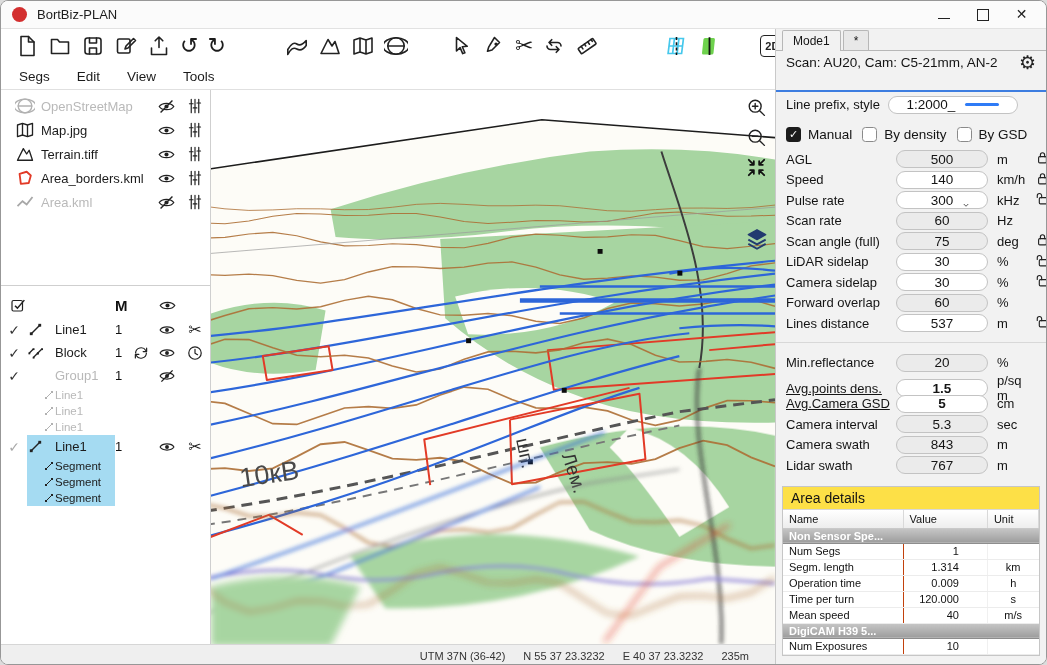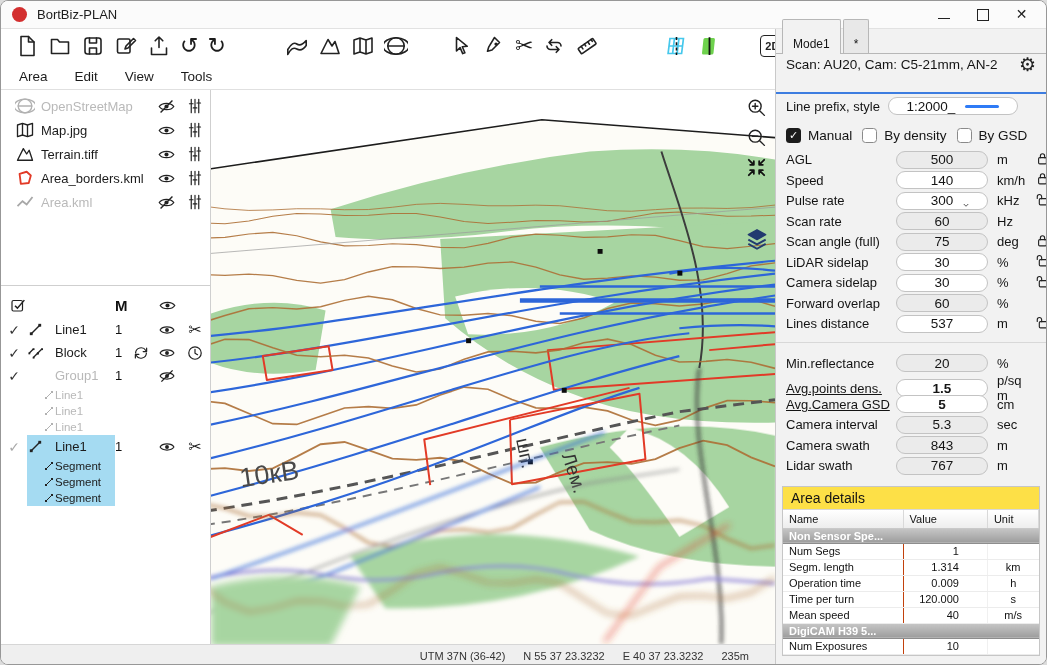--- a/index.html
+++ b/index.html
@@ -56,21 +56,21 @@
   .map-fit{position:absolute;top:66px;right:7px;}
   .map-stack{position:absolute;top:136px;right:5px;}
   
   .statusbar{height:21px;background:#efefef;border-top:1px solid #d6d6d6;display:flex;align-items:center;
              justify-content:flex-end;padding-right:26px;gap:18px;}
   .statusbar span{font-size:11px;color:#333;}
   
   .right-panel{width:271px;border-left:1px solid #c9c9c9;background:#f2f2f2;box-sizing:border-box;
                display:flex;flex-direction:column;font-size:13px;color:#141414;}
   .tabs{display:flex;align-items:flex-end;height:24px;border-bottom:1px solid #b7b7b7;padding-left:6px;}
-  .tab{border:1px solid #b7b7b7;border-bottom:none;background:#e8e8e8;font-size:12px;padding:17px 10px 2px;
+  .tab{border:1px solid #b7b7b7;border-bottom:none;background:#e8e8e8;font-size:12px;padding:3px 10px 2px;
        margin-right:2px;border-radius:2px 2px 0 0;position:relative;}
   .tab.active{background:#f2f2f2;margin-bottom:-1px;padding-bottom:3px;}
   .scanrow{display:flex;align-items:center;justify-content:space-between;height:26px;padding:0 10px 16px 10px;
            border-bottom:2px solid #3d7de0;}
   .scanrow .txt{font-size:13.5px;}
   .scanrow .gear{font-size:19px;line-height:19px;color:#222;}
   .prefixrow{display:flex;align-items:center;height:30px;padding-left:10px;gap:8px;}
   .pill{border:1px solid #c3c3c3;border-radius:10px;height:18px;display:flex;align-items:center;
         justify-content:center;font-size:13.5px;background:#fff;box-sizing:border-box;}
   .pill.gray{background:#ebebeb;}
@@ -259,21 +259,21 @@
               <span class="btn-2d">2D</span>
             </div>
             <div class="tbi">
               <span style="display: inline-flex; align-items: center; justify-content: center;"></span>
             </div>
             <div class="tbi gap5">
               <span style="display: inline-flex; align-items: center; justify-content: center; font-size: 22px; color: rgb(28, 28, 28); line-height: 1;">⚙</span>
             </div>
           </div>
         <div class="menubar" id="menubar">
-            <span>Area</span>
+            <span>Segs</span>
             <span>Edit</span>
             <span>View</span>
             <span>Tools</span>
           </div>
       </div>
 
       <div class="workspace">
         <div class="left-panel">
           <div class="layers" id="layers">
               <div class="lrow dim">

